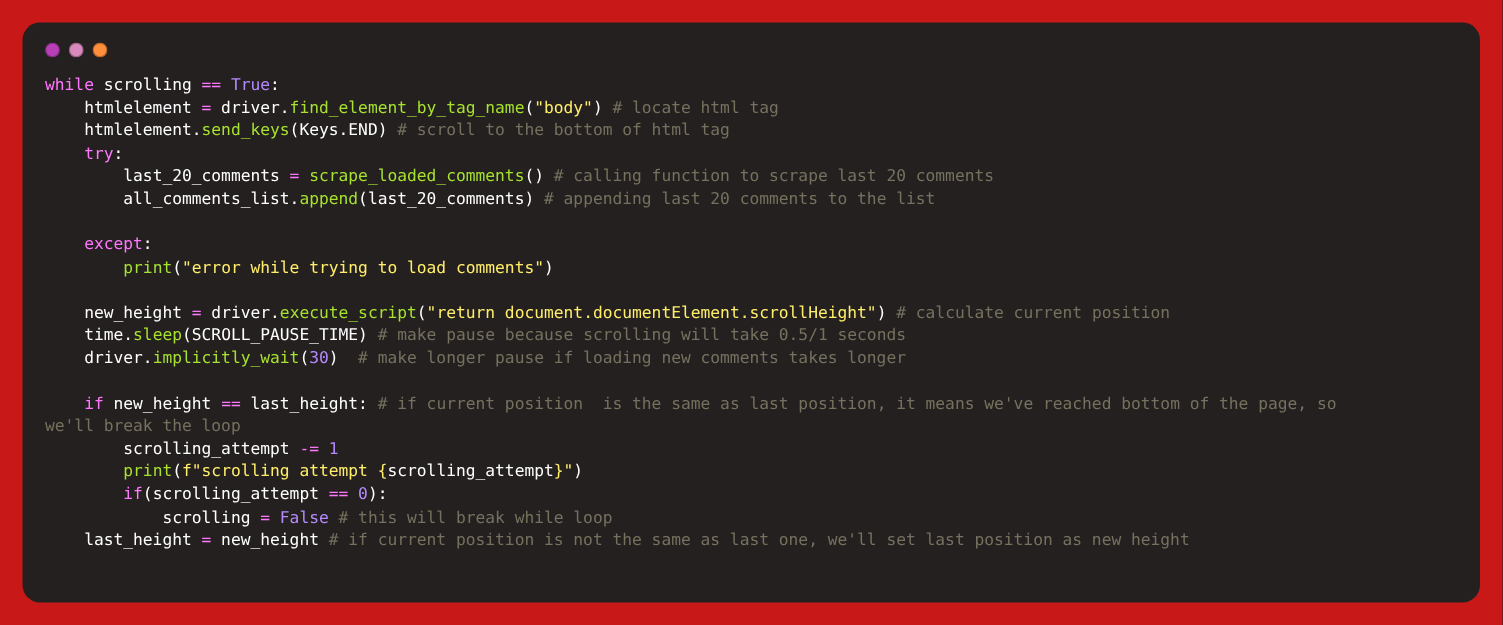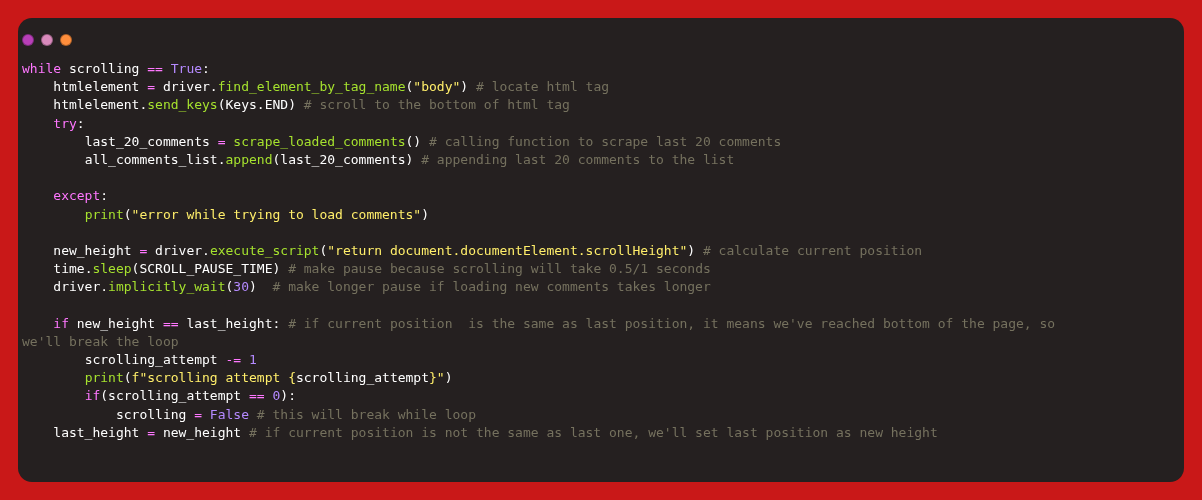--- a/index.html
+++ b/index.html
@@ -11,21 +11,21 @@
     font-family: "Menlo", "Consolas", monospace;
     font-size: 13px;
     line-height: 1.4;
     padding: 18px;
   }
   .window {
     background: #252020;
     border-radius: 14px;
     width: 100%;
     height: 100%;
-    padding: 16px 18px 18px 4px;
+    padding: 16px 18px 18px 18px;
     overflow: hidden;
   }
   .titlebar {
     display: flex;
     gap: 7px;
     margin-bottom: 14px;
   }
   .dot {
     width: 12px; height: 12px; border-radius: 50%;
     border: 1px solid rgba(0,0,0,0.3);

